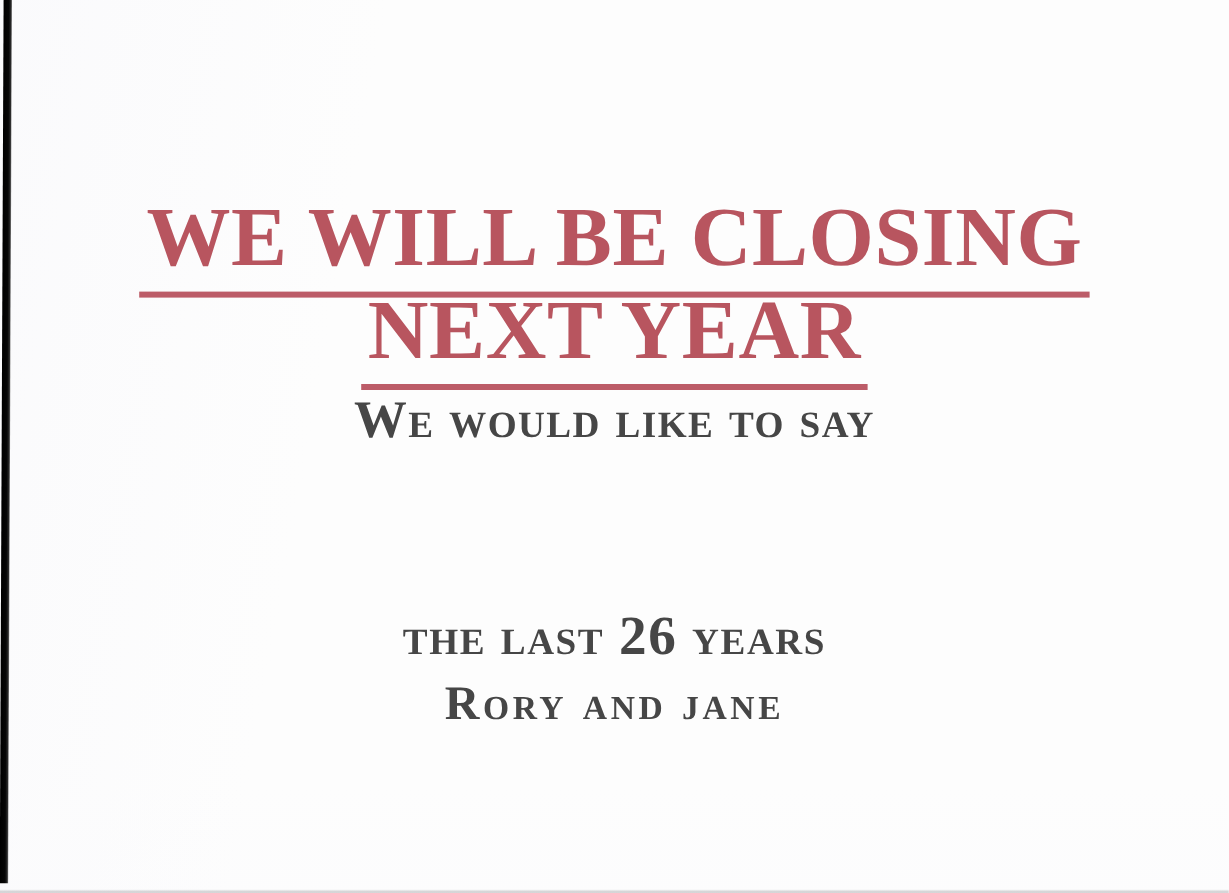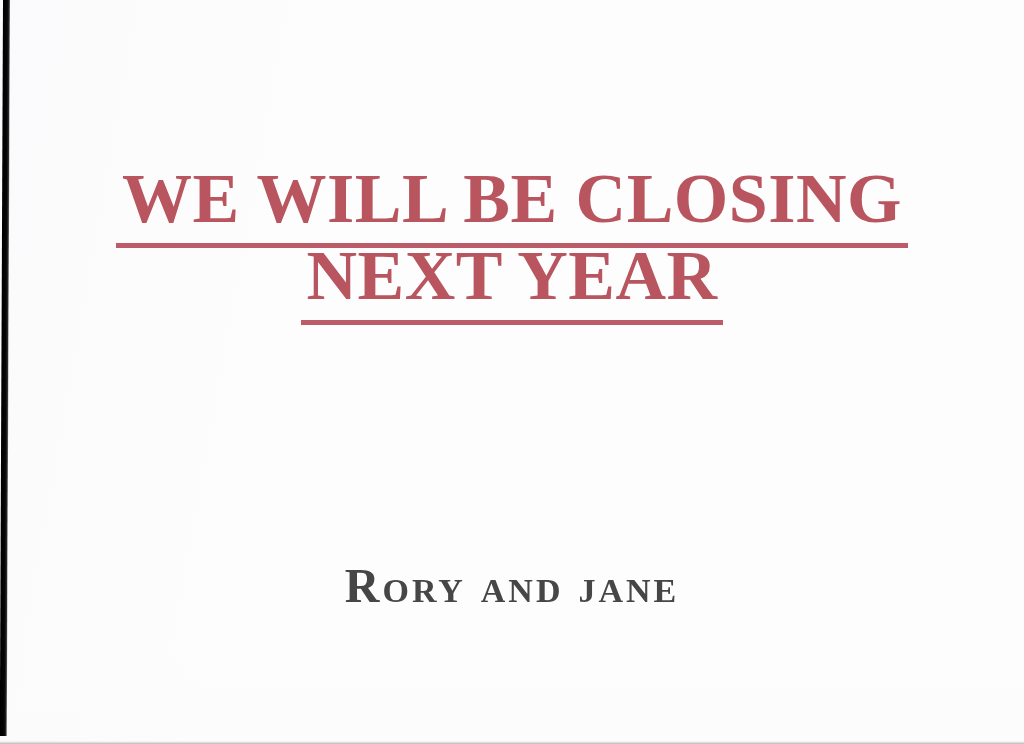--- a/index.html
+++ b/index.html
@@ -130,21 +130,21 @@
 
   .signature-line {
     position: absolute;
     left: 0;
     top: 561px;
     width: 1024px;
     color: #464646;
     font-family: "Liberation Serif", "DejaVu Serif", serif;
     font-weight: bold;
     font-variant: small-caps;
-    font-size: 48px;
+    font-size: 40px;
     line-height: 50px;
     letter-spacing: 3px;
     white-space: nowrap;
   }
 
   
   .numeral {
     font-variant: normal;
     font-size: 46px;
   }
@@ -162,20 +162,22 @@
   <div class="sign-body">
 
     <div class="headline headline-line-1">
       <span class="hl-text">WE WILL BE CLOSING</span>
     </div>
 
     <div class="headline headline-line-2">
       <span class="hl-text">NEXT YEAR</span>
     </div>
 
+    <div class="body-line body-line-1">We would like to say</div>
 
 
 
+    <div class="body-line body-line-4"><span>the last </span><span class="numeral">26</span><span> years</span></div>
 
     <div class="signature-line">Rory and jane</div>
 
   </div>
 </div>
 
 </body></html>

